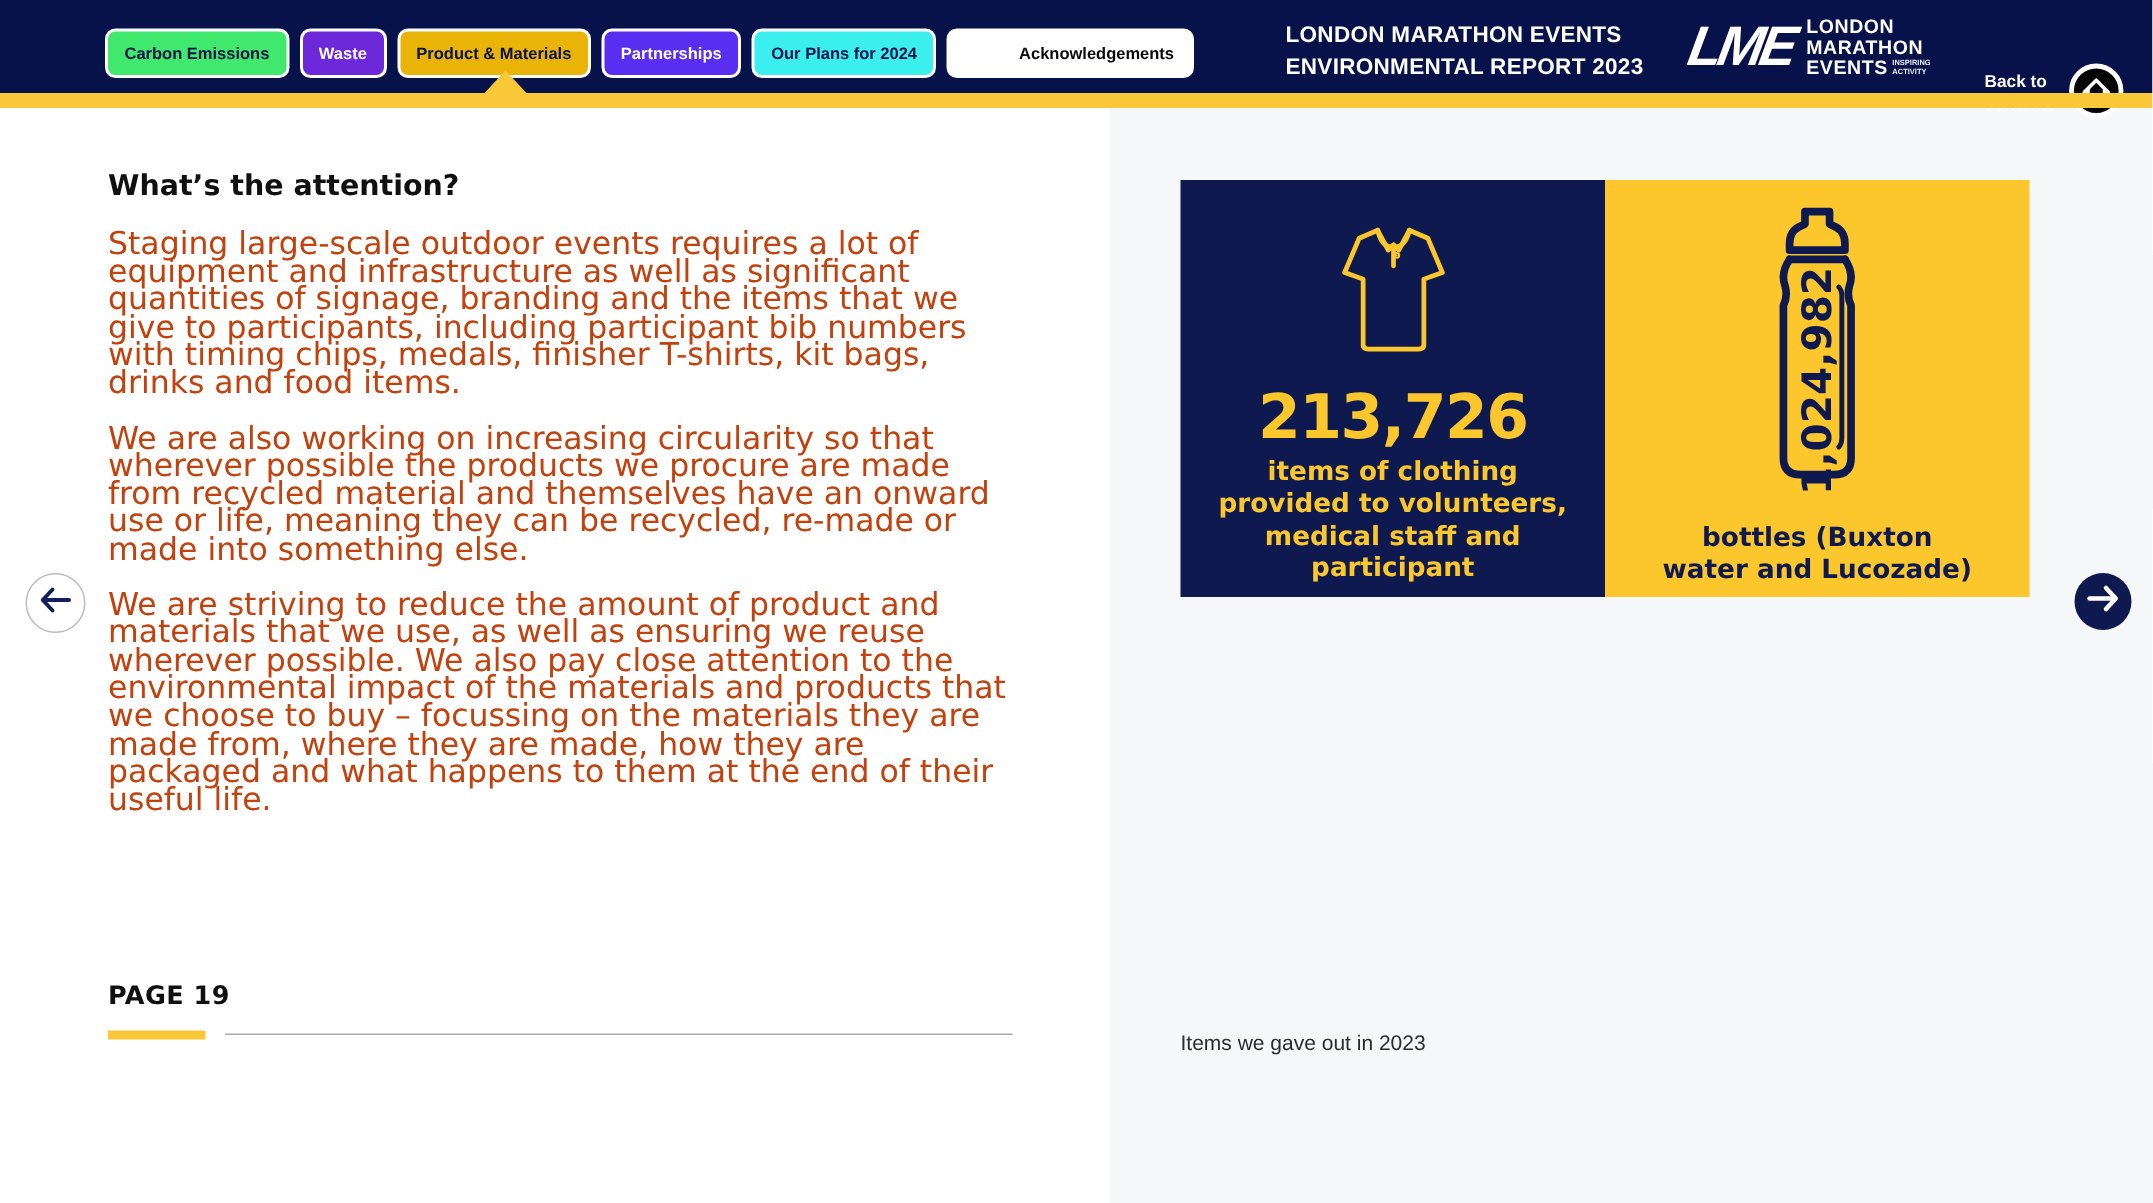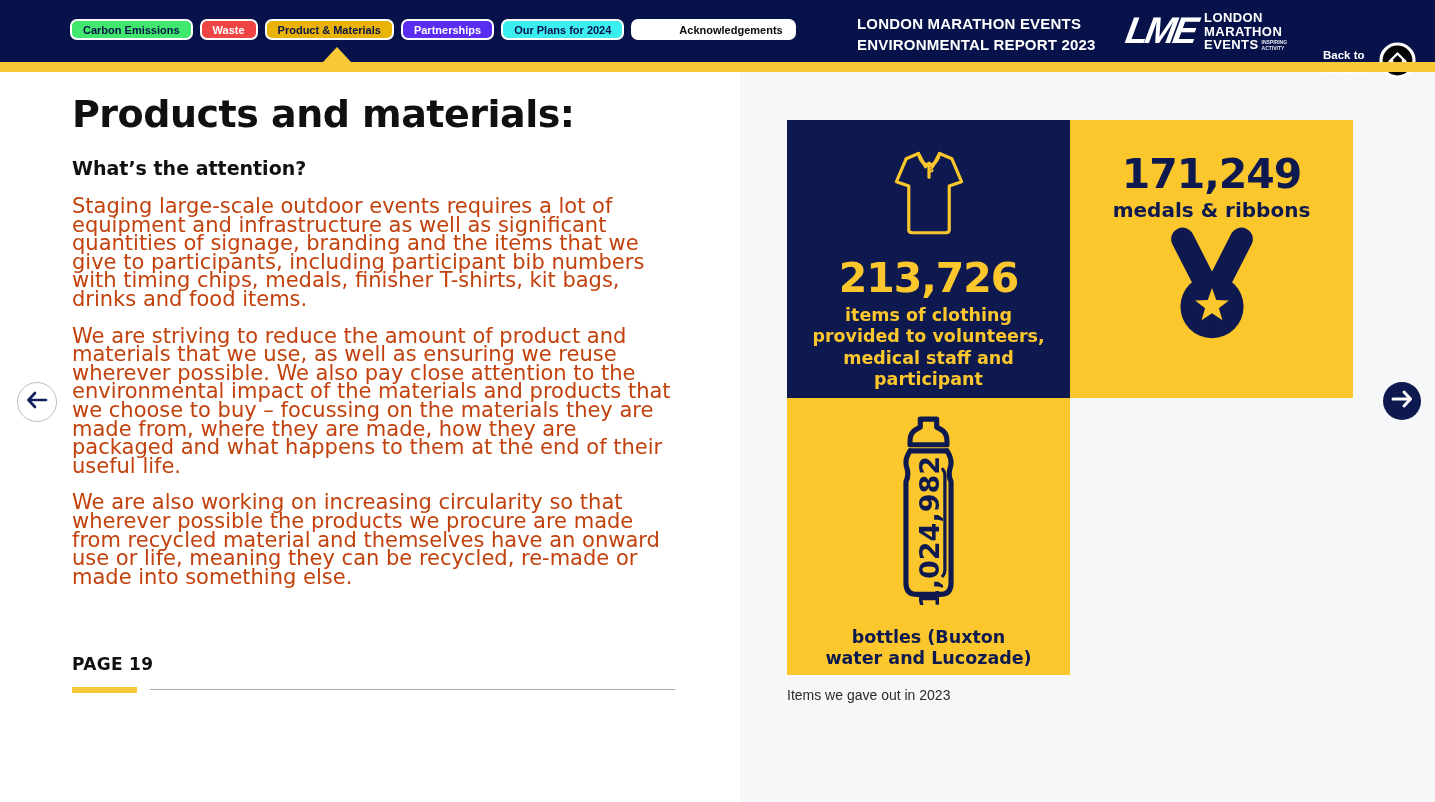--- a/index.html
+++ b/index.html
@@ -7,26 +7,26 @@
   body { position:relative; font-family:"DejaVu Sans", sans-serif; background:#fff; }
 
   
   .header { position:absolute; top:0; left:0; width:1435px; height:62px; background:#07124A; z-index:5; }
   .yellow-strip { position:absolute; top:62px; left:0; width:1435px; height:10px; background:#F8C838; z-index:5; }
   .tab-pointer { position:absolute; top:47px; left:323px; width:0; height:0;
     border-left:14px solid transparent; border-right:14px solid transparent;
     border-bottom:15px solid #F8C838; z-index:6; }
 
   .tabs { position:absolute; left:70px; top:19px; display:flex; gap:7px; }
-  .tab { height:21px; padding:0 11px; border:2px solid #fff; border-radius:7px;
+  .tab { height:33px; padding:0 11px; border:2px solid #fff; border-radius:7px;
     display:flex; align-items:center; justify-content:center;
     font-family:"Liberation Sans", sans-serif; font-weight:bold; font-size:11px;
     white-space:nowrap; cursor:pointer; }
   .tab-0 { background:#40E86D; color:#07124A; }
-  .tab-1 { background:#ef4444; color:#fff; }
+  .tab-1 { background:#6d28d9; color:#fff; }
   .tab-2 { background:#eab308; color:#07124A; }
   .tab-3 { background:#5A2EF0; color:#fff; }
   .tab-4 { background:#3CEFEF; color:#07124A; }
   .tab-5 { background:#FFFFFF; color:#0a0a0a;padding-left:46px; }
 
   .report-title { position:absolute; left:857px; top:13px; color:#fff;
     font-family:"Liberation Sans", sans-serif; font-weight:bold; font-size:15px;
     line-height:1.4; letter-spacing:0.2px; }
 
   .logo { position:absolute; left:1126px; top:11px; display:flex; align-items:center; gap:9px; color:#fff; }
@@ -138,25 +138,24 @@
         <path d="M16.8 25.5 V21 H20.2 V25.5" fill="none" stroke="#ffffff" stroke-width="2"></path>
       </svg>
     </span>
   </div>
 </div>
 <div class="yellow-strip"></div>
 <div class="tab-pointer"></div>
 
 <div class="left-panel">
   <div class="article">
-    <h1>Products and materials:</h1>
     <h2>What’s the attention?</h2>
     <p>Staging large-scale outdoor events requires a lot of equipment and infrastructure as well as significant quantities of signage, branding and the items that we give to participants, including participant bib numbers with timing chips, medals, finisher T-shirts, kit bags, drinks and food items.</p>
+    <p>We are also working on increasing circularity so that wherever possible the products we procure are made from recycled material and themselves have an onward use or life, meaning they can be recycled, re-made or made into something else.</p>
     <p>We are striving to reduce the amount of product and materials that we use, as well as ensuring we reuse wherever possible. We also pay close attention to the environmental impact of the materials and products that we choose to buy – focussing on the materials they are made from, where they are made, how they are packaged and what happens to them at the end of their useful life.</p>
-    <p>We are also working on increasing circularity so that wherever possible the products we procure are made from recycled material and themselves have an onward use or life, meaning they can be recycled, re-made or made into something else.</p>
   </div>
   <div class="page-label">PAGE 19</div>
   <div class="page-underline"></div>
   <div class="page-rule"></div>
 </div>
 
 <div class="right-panel">
   <div class="infographic">
 
     <div class="tile tile-navy tile-clothing">
@@ -166,32 +165,20 @@
           <path d="M38 9 C40 18 44 22 50 22 C56 22 60 18 62 9"></path>
           <path d="M38 9 L46 24 L50 20 L54 24 L62 9"></path>
           <path d="M50 22 L50 36"></path>
           <circle cx="52.5" cy="28" r="0.8" fill="#FBC72D"></circle>
         </svg>
       </span>
       <div class="big-num num-yellow">213,726</div>
       <div class="tile-label lbl-yellow">items of clothing provided to volunteers, medical staff and participant</div>
     </div>
 
-    <div class="tile tile-yellow tile-medals">
-      <div class="big-num num-navy">171,249</div>
-      <div class="tile-label lbl-navy">medals &amp; ribbons</div>
-      <span class="medal-wrap">
-        <svg width="120" height="122" viewBox="0 0 110 112">
-          <line x1="28" y1="12" x2="51" y2="57" stroke="#0E1A4F" stroke-width="21" stroke-linecap="round"></line>
-          <line x1="82" y1="12" x2="59" y2="57" stroke="#0E1A4F" stroke-width="21" stroke-linecap="round"></line>
-          <circle cx="55" cy="74" r="29" fill="#0E1A4F"></circle>
-          <polygon fill="#FBC72D" points="55,57 58.9,67.9 70.5,68.3 61.3,75.4 64.6,86.5 55,80 45.4,86.5 48.7,75.4 39.5,68.3 51.1,67.9"></polygon>
-        </svg>
-      </span>
-    </div>
 
     <div class="tile tile-yellow tile-bottles">
       <div class="bottle-wrap">
         <svg width="95" height="205" viewBox="0 0 90 200" fill="none" stroke="#0E1A4F" stroke-width="5" stroke-linejoin="round" stroke-linecap="round">
           <path d="M37 5 L53 5 L53 13 L57 15 Q63 18 63 26 L63 30 L27 30 L27 26 Q27 18 33 15 L37 13 Z"></path>
           <path d="M27 36 L63 36"></path>
           <path d="M27 36 Q21 45 24 53 Q26 60 23 66 L23 165 Q23 176 34 176 L56 176 Q67 176 67 165 L67 66 Q64 60 66 53 Q69 45 63 36"></path>
           <path d="M59 54 Q61 56 61 60 L61 152 Q61 156 59 158" stroke-width="3.2"></path>
         </svg>
         <div class="bottle-number">1,024,982</div>

